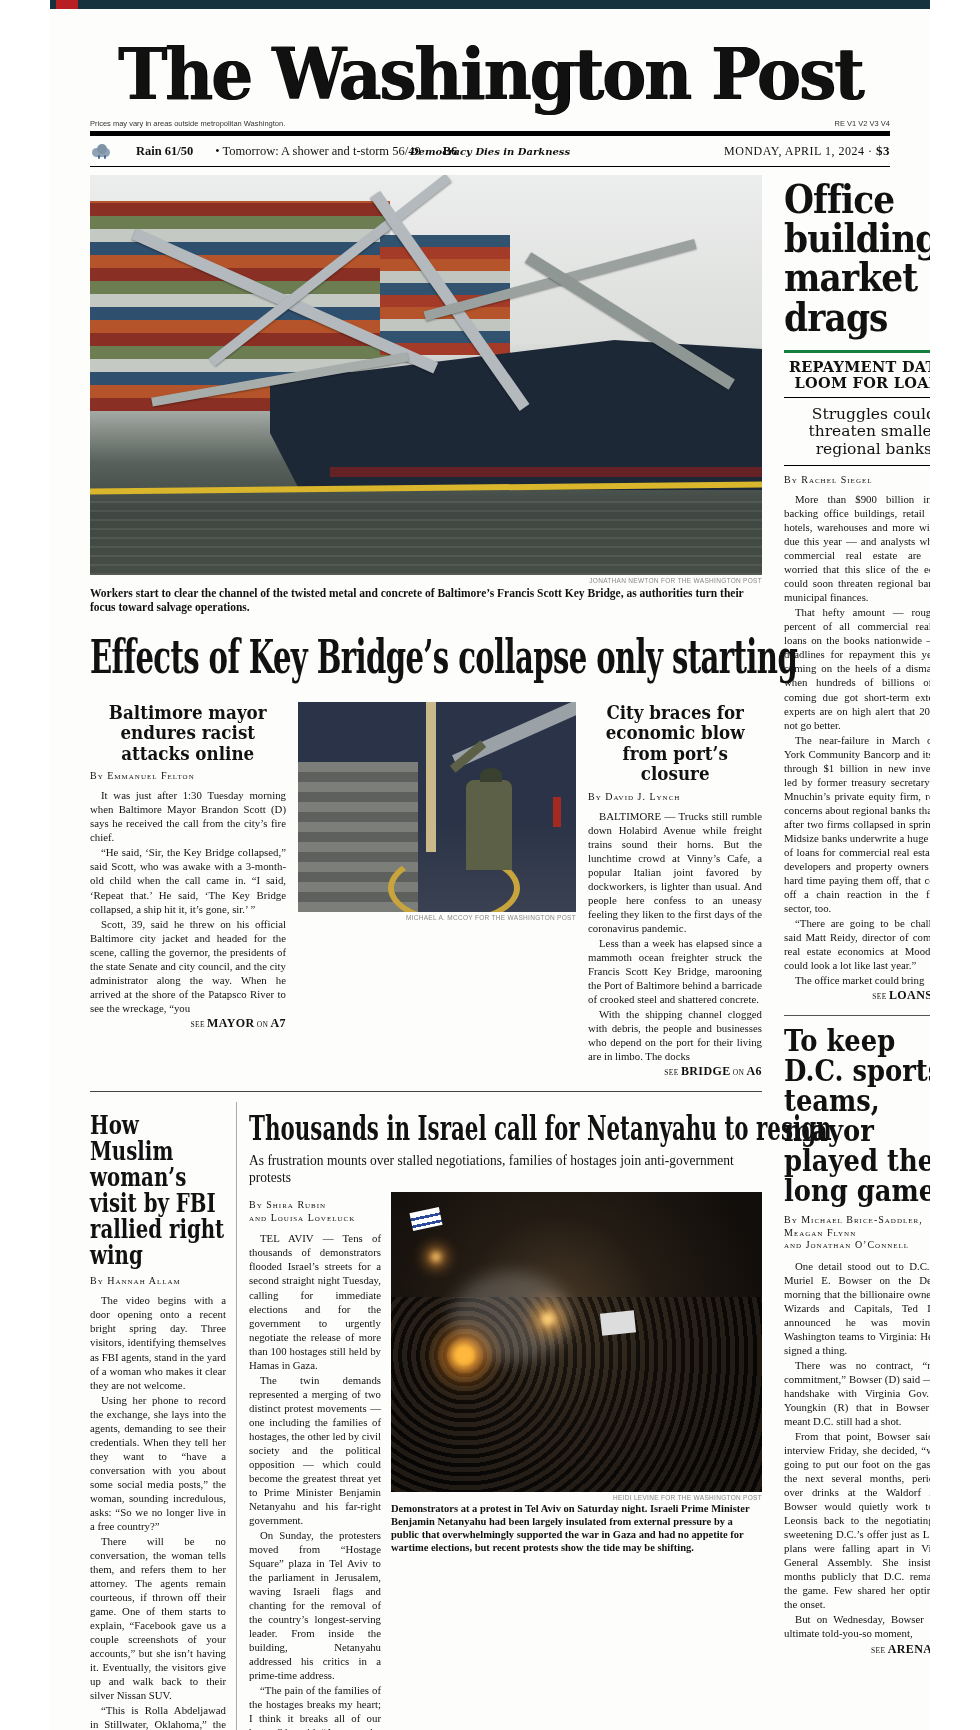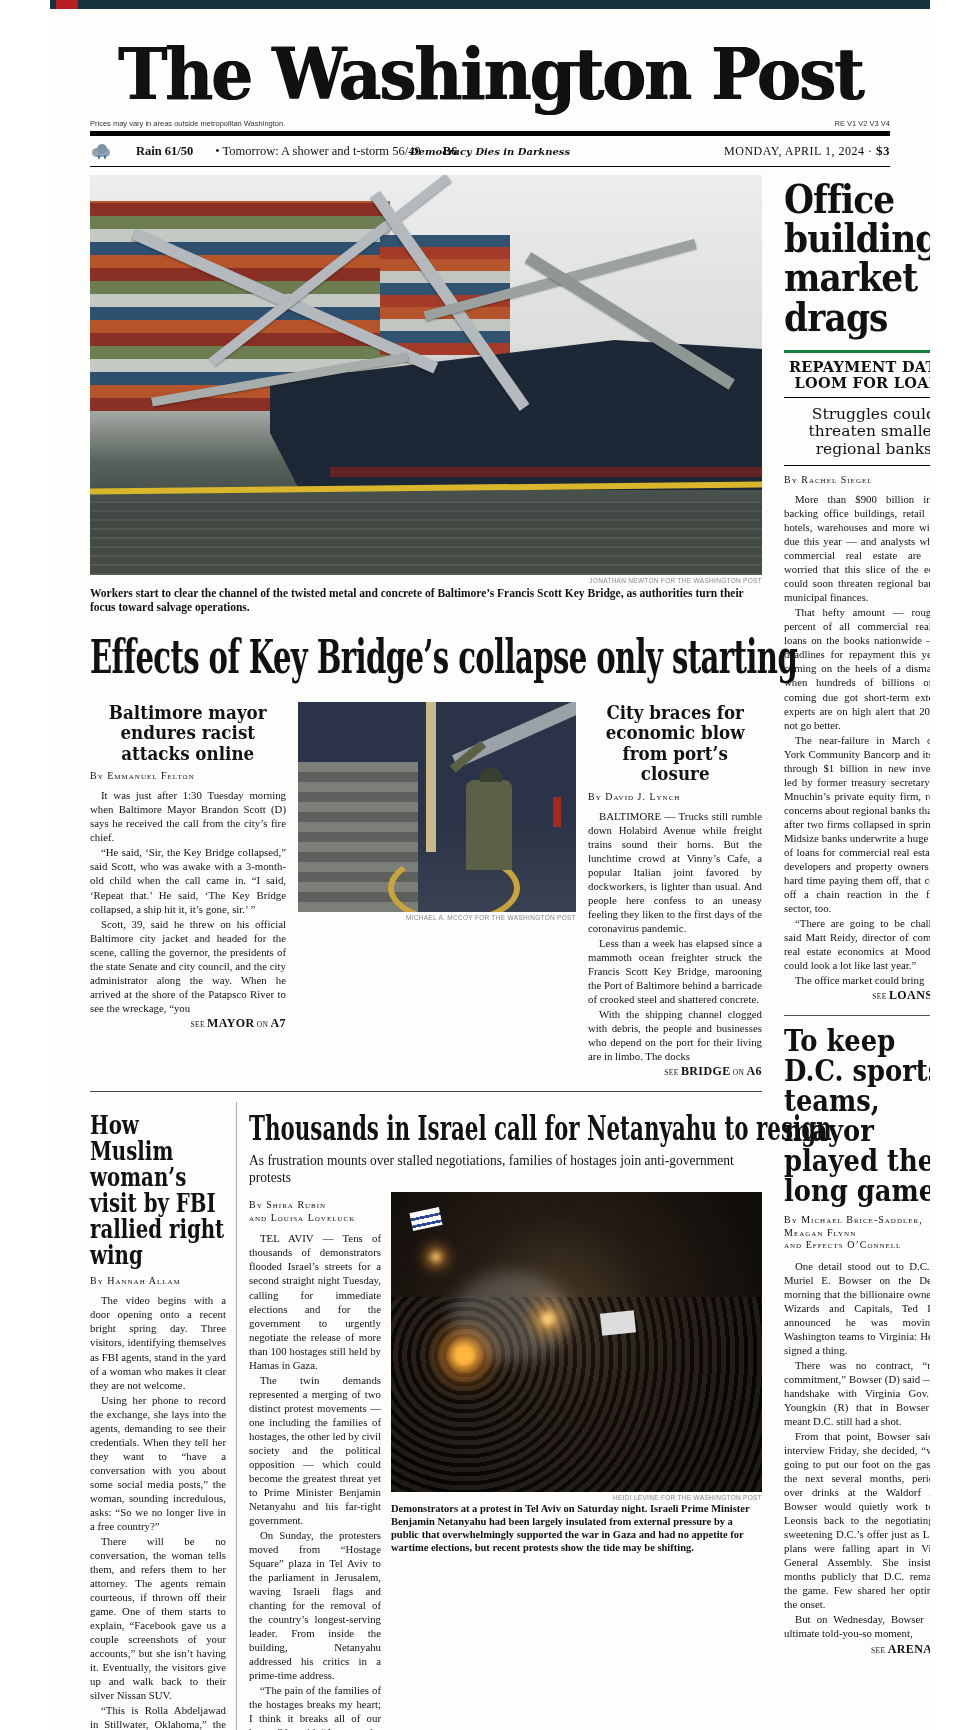--- a/index.html
+++ b/index.html
@@ -303,21 +303,21 @@
           </div>
         </div>
 
         <div class="rail-sep"></div>
 
         <div>
           <div class="hl-arena">To keep D.C. sports teams, mayor played the long game</div>
           <div class="byline byline-l">
               <div>By Michael Brice-Saddler,</div>
               <div>Meagan Flynn</div>
-              <div>and Effects O’Connell</div>
+              <div>and Jonathan O’Connell</div>
             </div>
           <div>
               <p class="graf">One detail stood out to D.C. Mayor Muriel E. Bowser on the December morning that the billionaire owner of the Wizards and Capitals, Ted Leonsis, announced he was moving the Washington teams to Virginia: He hadn’t signed a thing.</p>
               <p class="graf">There was no contract, “no real commitment,” Bowser (D) said — only a handshake with Virginia Gov. Glenn Youngkin (R) that in Bowser’s eyes meant D.C. still had a shot.</p>
               <p class="graf">From that point, Bowser said in an interview Friday, she decided, “we were going to put our foot on the gas.” Over the next several months, periodically over drinks at the Waldorf Astoria, Bowser would quietly work to bring Leonsis back to the negotiating table, sweetening D.C.’s offer just as Leonsis’s plans were falling apart in Virginia’s General Assembly. She insisted for months publicly that D.C. remained in the game. Few shared her optimism at the onset.</p>
               <p class="graf">But on Wednesday, Bowser got her ultimate told-you-so moment,</p>
             </div>
           <div class="jump">
             <span class="sc">see</span> <span class="jw">arena</span> <span class="sc">on</span> <span class="jw">A8</span>
           </div>

